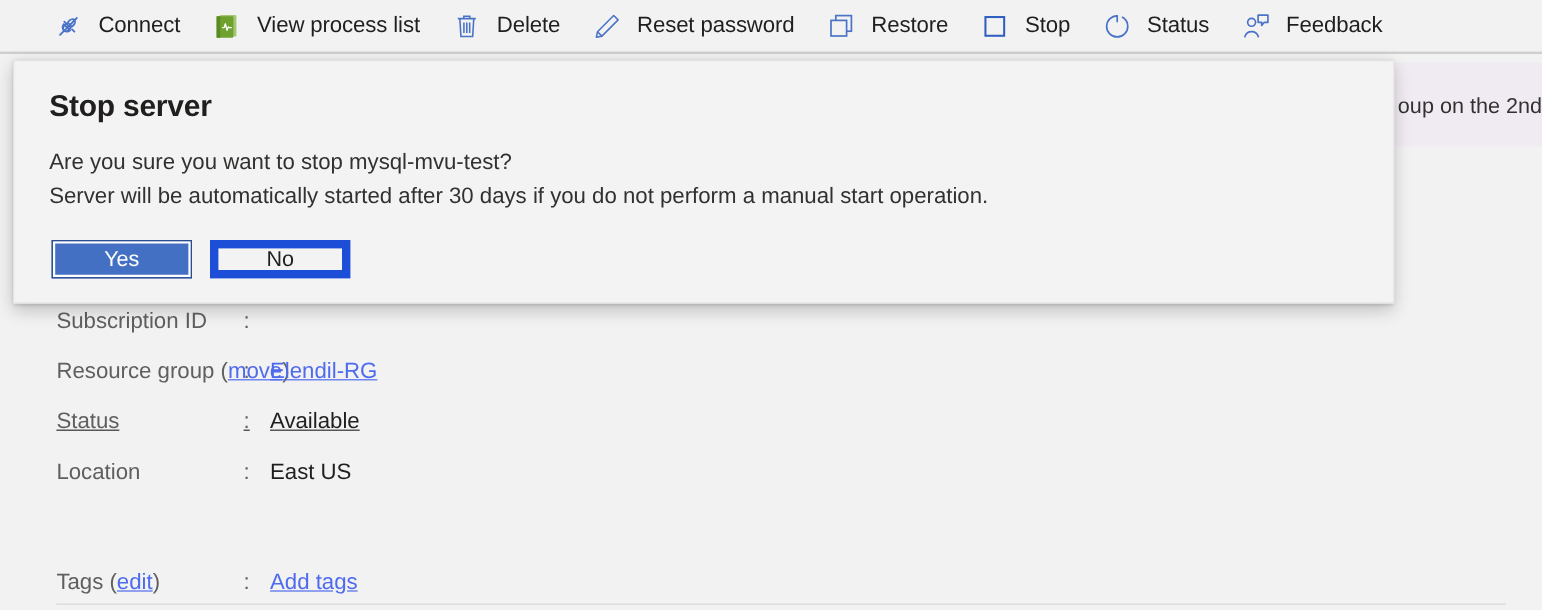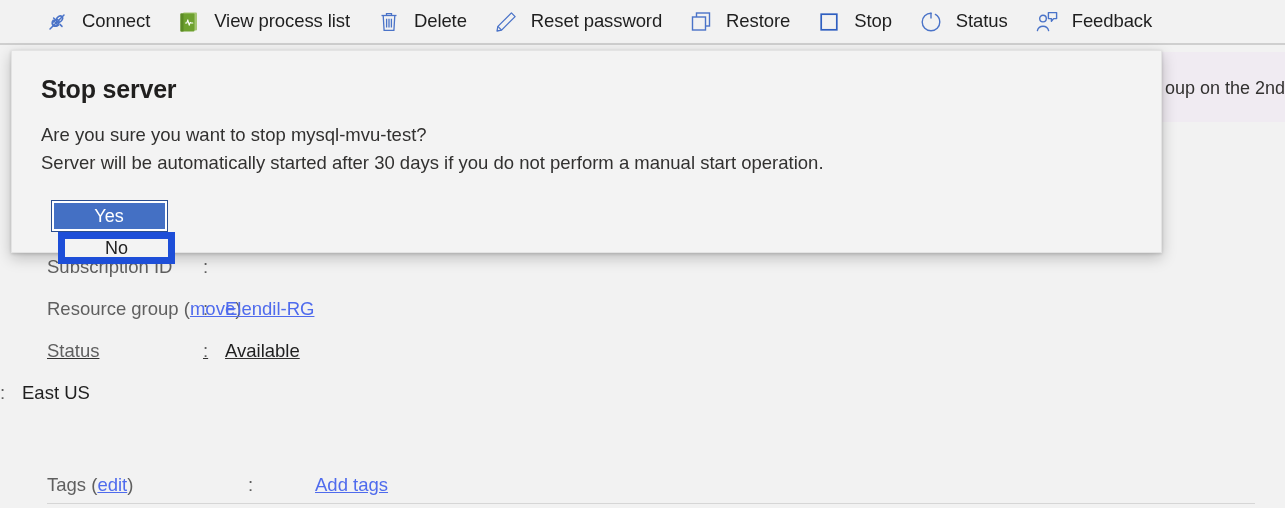--- a/index.html
+++ b/index.html
@@ -151,21 +151,20 @@
     font-size: 18.5px;
     color: #323130;
     line-height: 28px;
   }
   .dlg-buttons {
     position: absolute;
     left: 31px;
     top: 149px;
     display: flex;
     align-items: center;
-    flex-direction: column;
   }
   .btn-primary {
     width: 117px;
     height: 32px;
     background: #4470c4;
     border: 1px solid #2a4d8f;
     box-shadow: inset 0 0 0 2px #ffffff;
     color: #ffffff;
     font-family: "Liberation Sans", sans-serif;
     font-size: 18px;
@@ -214,25 +213,26 @@
     <a class="lnk">Elendil-RG</a>
   </div>
 
   <div class="prop-row" style="top:200px;text-decoration:underline;">
     <span class="prop-key">Status</span>
     <span class="prop-colon">:</span>
     <span class="prop-val">Available</span>
   </div>
 
   <div class="prop-row" style="top:242px;">
+    <span class="prop-key">Location</span>
     <span class="prop-colon">:</span>
     <span class="prop-val">East US</span>
   </div>
 
-  <div class="prop-row" style="top:334px;gap:45px;">
+  <div class="prop-row" style="top:334px;">
     <span class="prop-key">Tags (<a class="lnk">edit</a>)</span>
     <span class="prop-colon">:</span>
     <a class="lnk">Add tags</a>
   </div>
 
 </div>
 
 <div class="bottom-divider"></div>
 
 <div class="toolbar">

